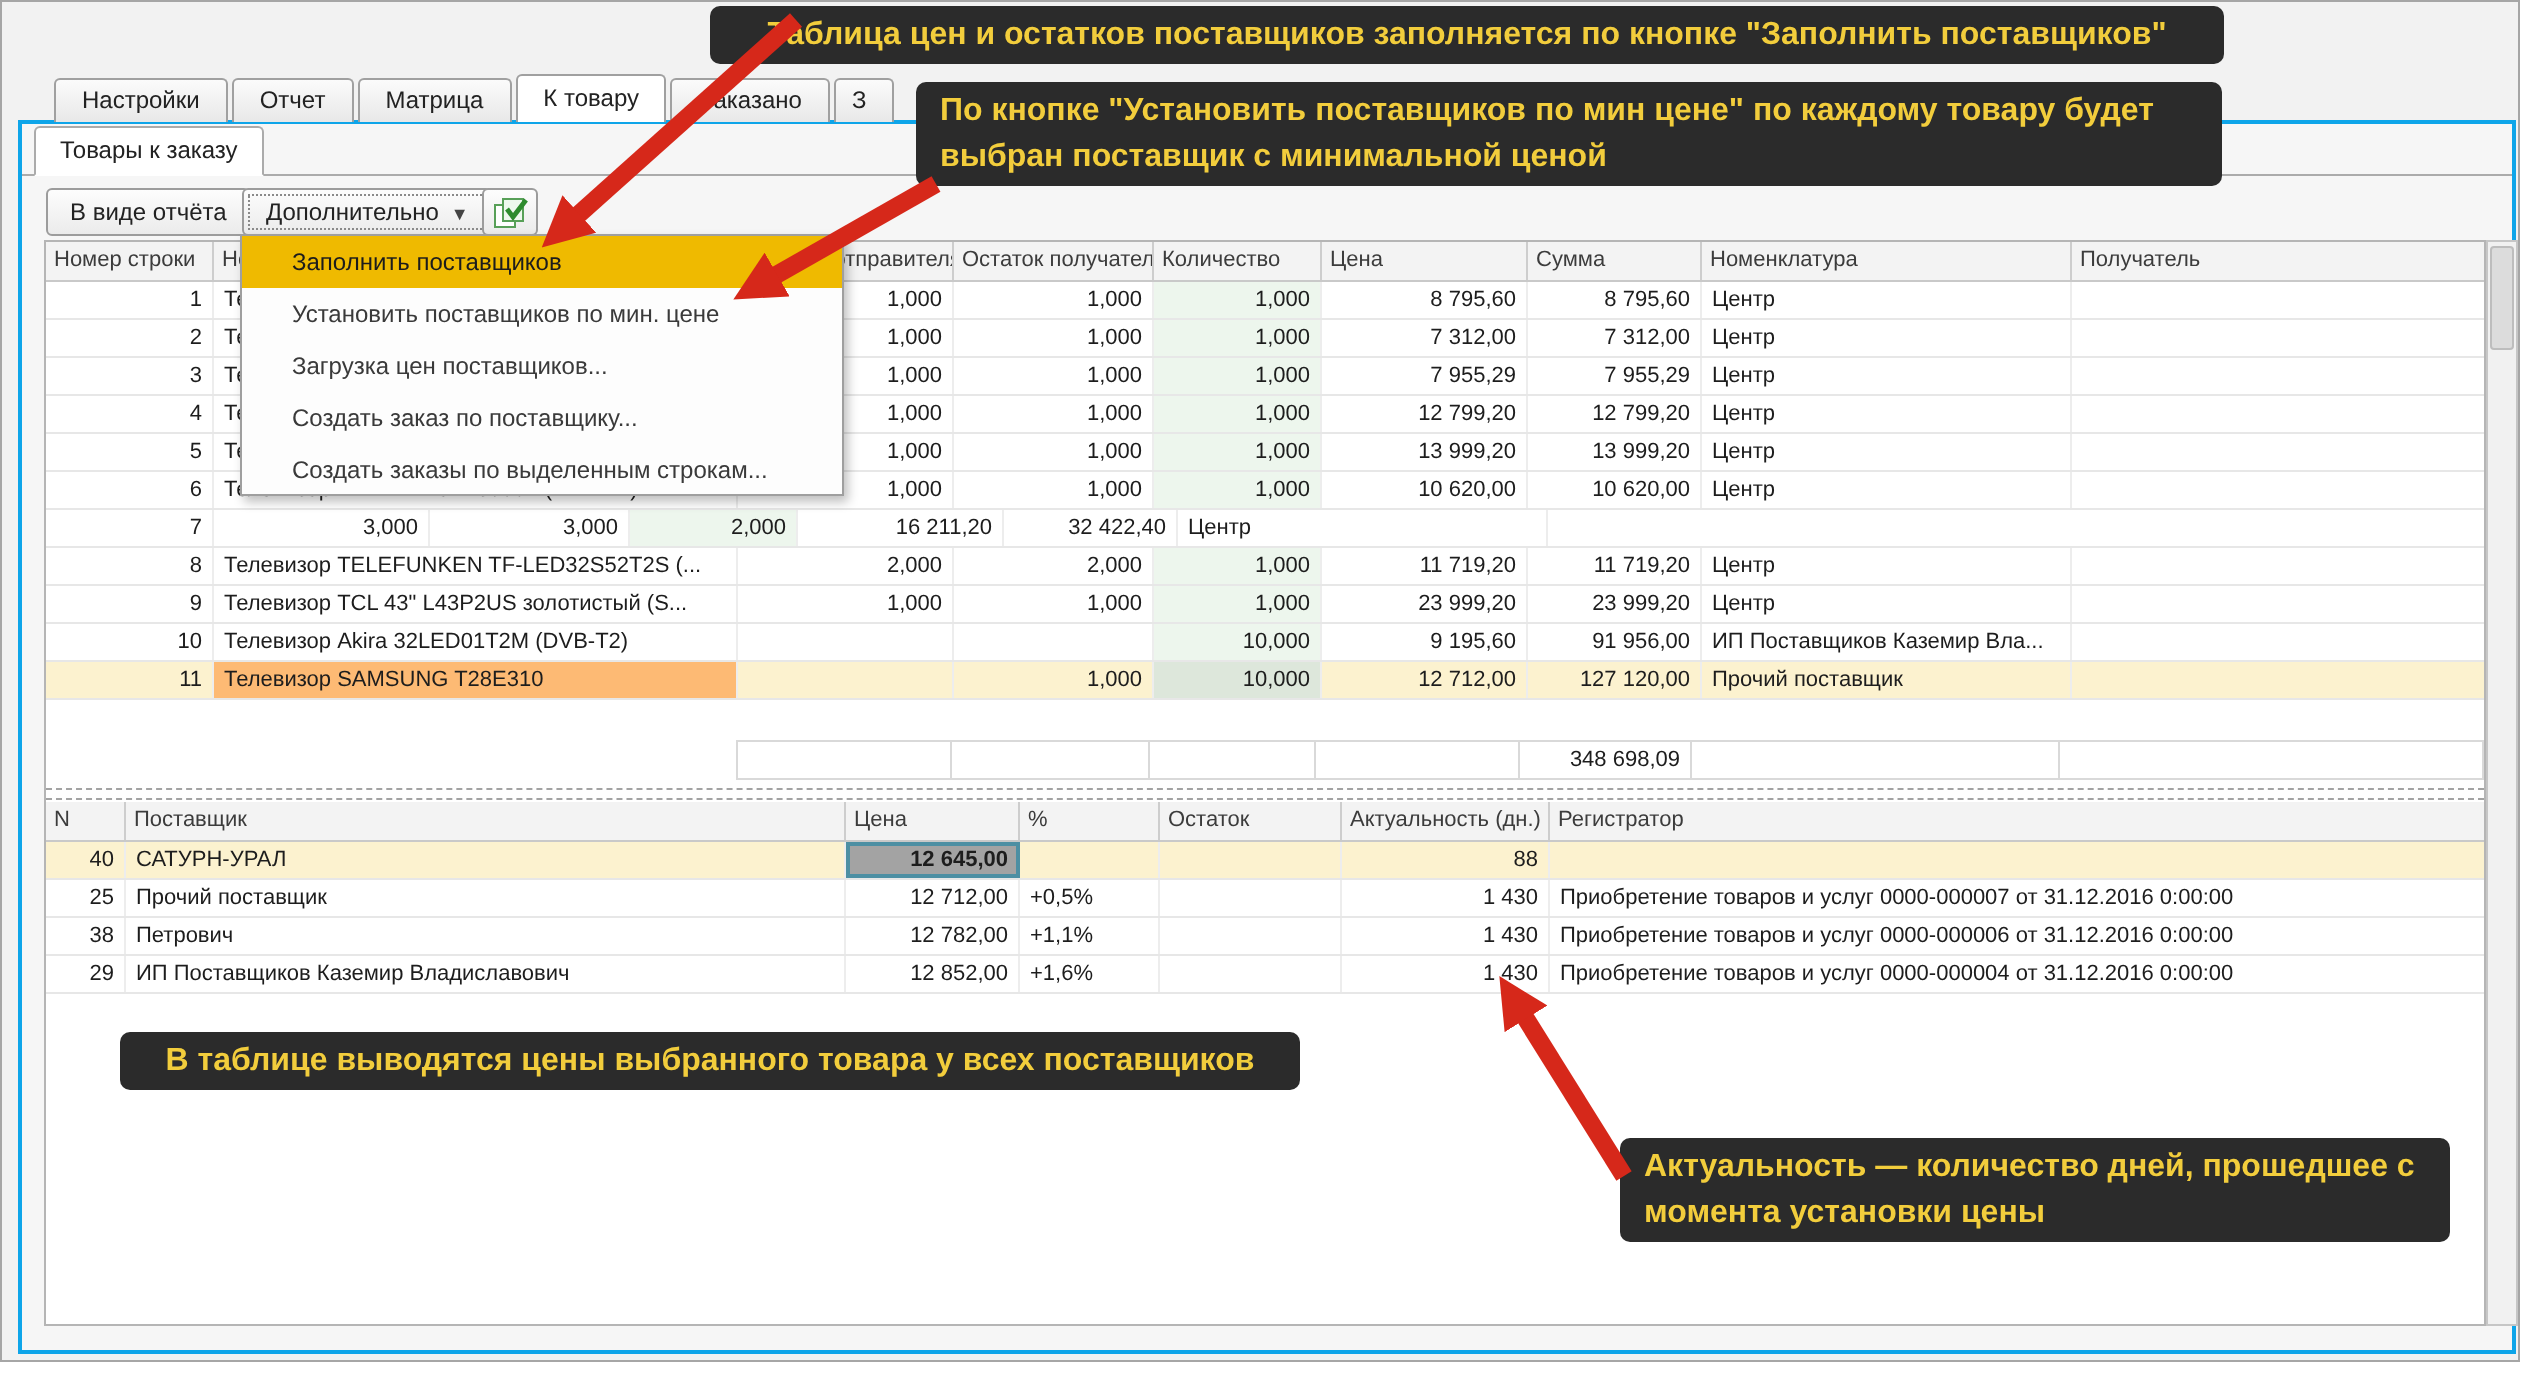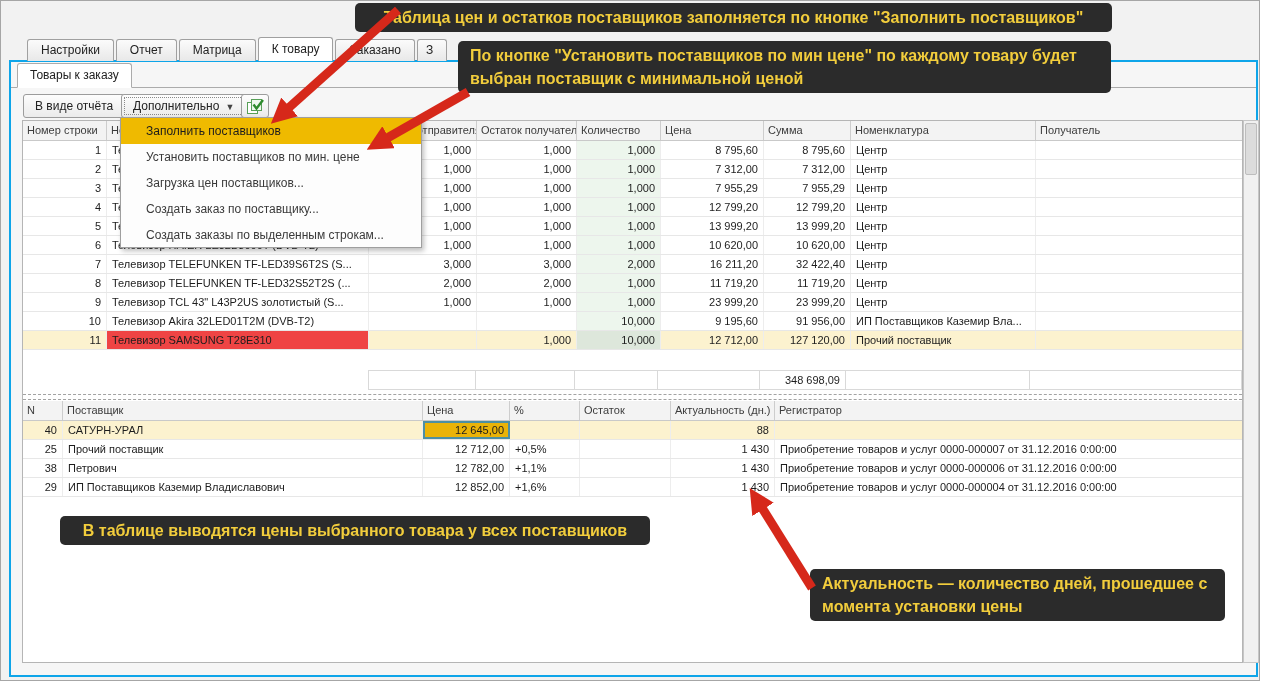--- a/index.html
+++ b/index.html
@@ -49,38 +49,38 @@
           overflow:hidden; border-right:1px solid #ededed; }
   .trow { display:flex; height:19px; border-bottom:1px solid #e7e7e7; background:#fff; }
   .r { text-align:right; }
 
   
   .pc0{width:84px;} .pc1{width:262px;} .pc2{width:108px;} .pc3{width:100px;} .pc4{width:84px;}
   .pc5{width:103px;} .pc6{width:87px;} .pc7{width:185px;} .pc8{flex:1; border-right:none;}
   .pbody { position:absolute; left:0; top:20px; width:1219px; }
   .pbody .trow .pc4 { background:#edf6ed; }
   .pbody .trow:nth-child(11) { background:#fcf2cf; }
-  .pbody .trow:nth-child(11) .pc1 { background:#ef4444; }
+  .pbody .trow:nth-child(11) .pc1 { background:#fdba74; }
   .pbody .trow:nth-child(11) .pc4 { background:#dde7db; }
 
   .totals { position:absolute; left:0; top:249px; width:1219px; height:20px; display:flex; }
   .tcell { border:1px solid #d9d9d9; margin-left:-1px; background:#fff; font-size:11px;
            line-height:18px; padding:0 5px; color:#1d1d1d; }
   .nob { border:none; background:transparent; }
 
   .splitter { position:absolute; left:0; top:273px; width:1219px; height:6px; background:#fff;
               border-top:1px dashed #a3a3a3; border-bottom:1px dashed #a3a3a3; }
 
   
   .shead { position:absolute; left:0; top:280px; width:1219px; }
   .sbody { position:absolute; left:0; top:300px; width:1219px; }
   .sc0{width:40px;} .sc1{width:360px;} .sc2{width:87px;} .sc3{width:70px;} .sc4{width:91px;}
   .sc5{width:104px;} .sc6{flex:1; border-right:none;}
   .sbody .trow:nth-child(1) { background:#fcf2cf; }
-  .sbody .trow:nth-child(1) .sc2 { background:#eab308; border:2px solid #4d8fa3; font-weight:normal;
+  .sbody .trow:nth-child(1) .sc2 { background:#a3a3a3; border:2px solid #4d8fa3; font-weight:bold;
                                    line-height:15px; padding-right:4px; }
 
   
   .menu { position:absolute; left:120px; top:117px; width:302px; height:131px; background:#fdfdfd;
           border:1px solid #9f9f9f; box-shadow:2px 3px 5px rgba(0,0,0,.25); z-index:30; }
   .menu-item { height:26px; line-height:26px; padding-left:25px; font-size:12px; color:#3a3a3a;
                white-space:nowrap; cursor:default; }
   .menu-item.hl { background:#efba00; color:#1c1c1c; }
 
   
@@ -200,21 +200,20 @@
             <div class="cell pc2 r">1,000</div>
             <div class="cell pc3 r">1,000</div>
             <div class="cell pc4 r">1,000</div>
             <div class="cell pc5 r">10 620,00</div>
             <div class="cell pc6 r">10 620,00</div>
             <div class="cell pc7">Центр</div>
             <div class="cell pc8"></div>
           </div>
           <div class="trow">
             <div class="cell pc0 r">7</div>
-            <div class="cell pc1">Телевизор TELEFUNKEN TF-LED39S6T2S (S...</div>
             <div class="cell pc2 r">3,000</div>
             <div class="cell pc3 r">3,000</div>
             <div class="cell pc4 r">2,000</div>
             <div class="cell pc5 r">16 211,20</div>
             <div class="cell pc6 r">32 422,40</div>
             <div class="cell pc7">Центр</div>
             <div class="cell pc8"></div>
           </div>
           <div class="trow">
             <div class="cell pc0 r">8</div>

